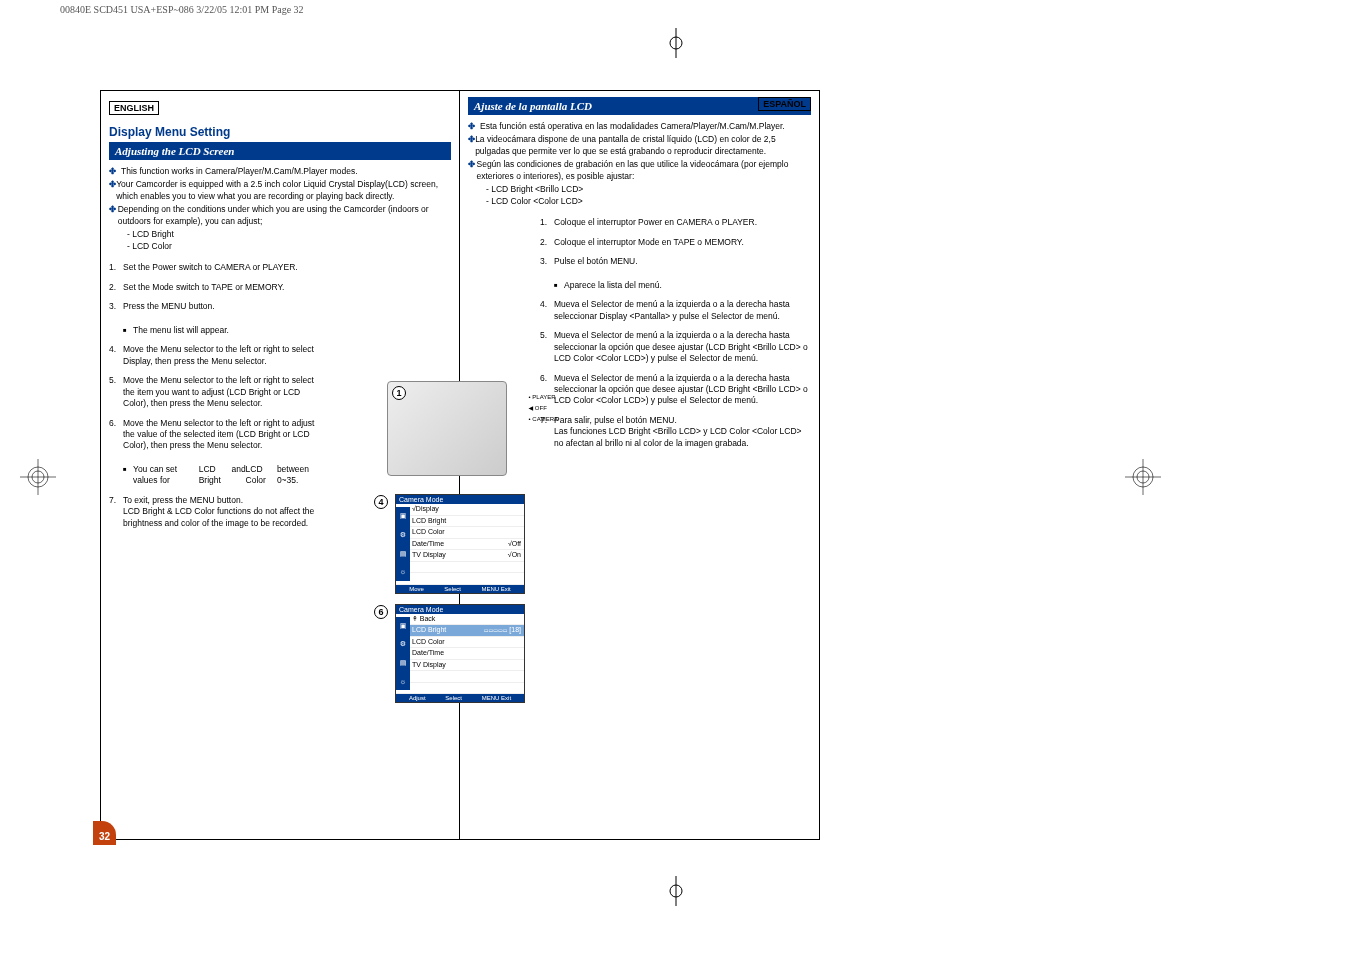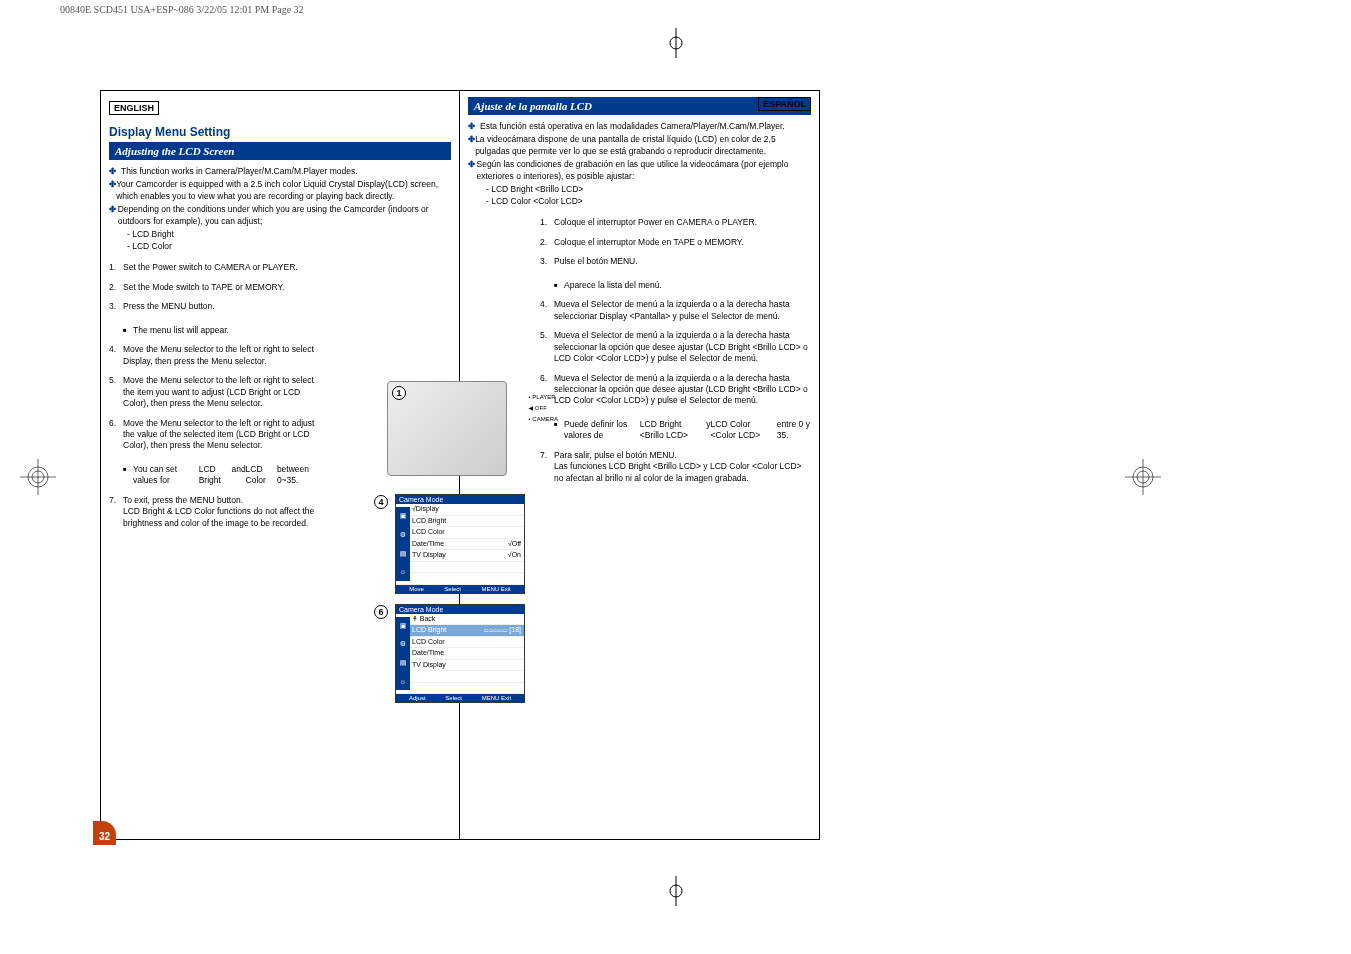--- a/index.html
+++ b/index.html
@@ -234,21 +234,21 @@
           <div class="step">
             <div class="num">4.</div>
             <div class="txt">Mueva el <b>Selector de menú</b> a la izquierda o a la derecha hasta seleccionar <b>Display &lt;Pantalla&gt;</b> y pulse el <b>Selector de menú</b>.</div>
           </div>
           <div class="step">
             <div class="num">5.</div>
             <div class="txt">Mueva el <b>Selector de menú</b> a la izquierda o a la derecha hasta seleccionar la opción que desee ajustar <b>(LCD Bright &lt;Brillo LCD&gt;</b> o <b>LCD Color &lt;Color LCD&gt;)</b> y pulse el <b>Selector de menú</b>.</div>
           </div>
           <div class="step">
             <div class="num">6.</div>
-            <div class="txt">Mueva el <b>Selector de menú</b> a la izquierda o a la derecha hasta seleccionar la opción que desee ajustar <b>(LCD Bright &lt;Brillo LCD&gt;</b> o <b>LCD Color &lt;Color LCD&gt;)</b> y pulse el <b>Selector de menú</b>.<div class="sq">Puede definir los valores de <b>LCD Bright &lt;Brillo LCD&gt;</b> y <b>LCD Color &lt;Color LCD&gt;</b> entre 0 y 35.</div></div>
+            <div class="txt">Mueva el <b>Selector de menú</b> a la izquierda o a la derecha hasta seleccionar la opción que desee ajustar <b>(LCD Bright &lt;Brillo LCD&gt;</b> o <b>LCD Color &lt;Color LCD&gt;)</b> y pulse el <b>Selector de menú</b>.</div>
           </div>
           <div class="step">
             <div class="num">7.</div>
             <div class="txt">Para salir, pulse el botón <b>MENU</b>.<br>Las funciones LCD Bright &lt;Brillo LCD&gt; y LCD Color &lt;Color LCD&gt; no afectan al brillo ni al color de la imagen grabada.</div>
           </div>
         </div>
     </div>
   </div>
 
   <div class="figures">

